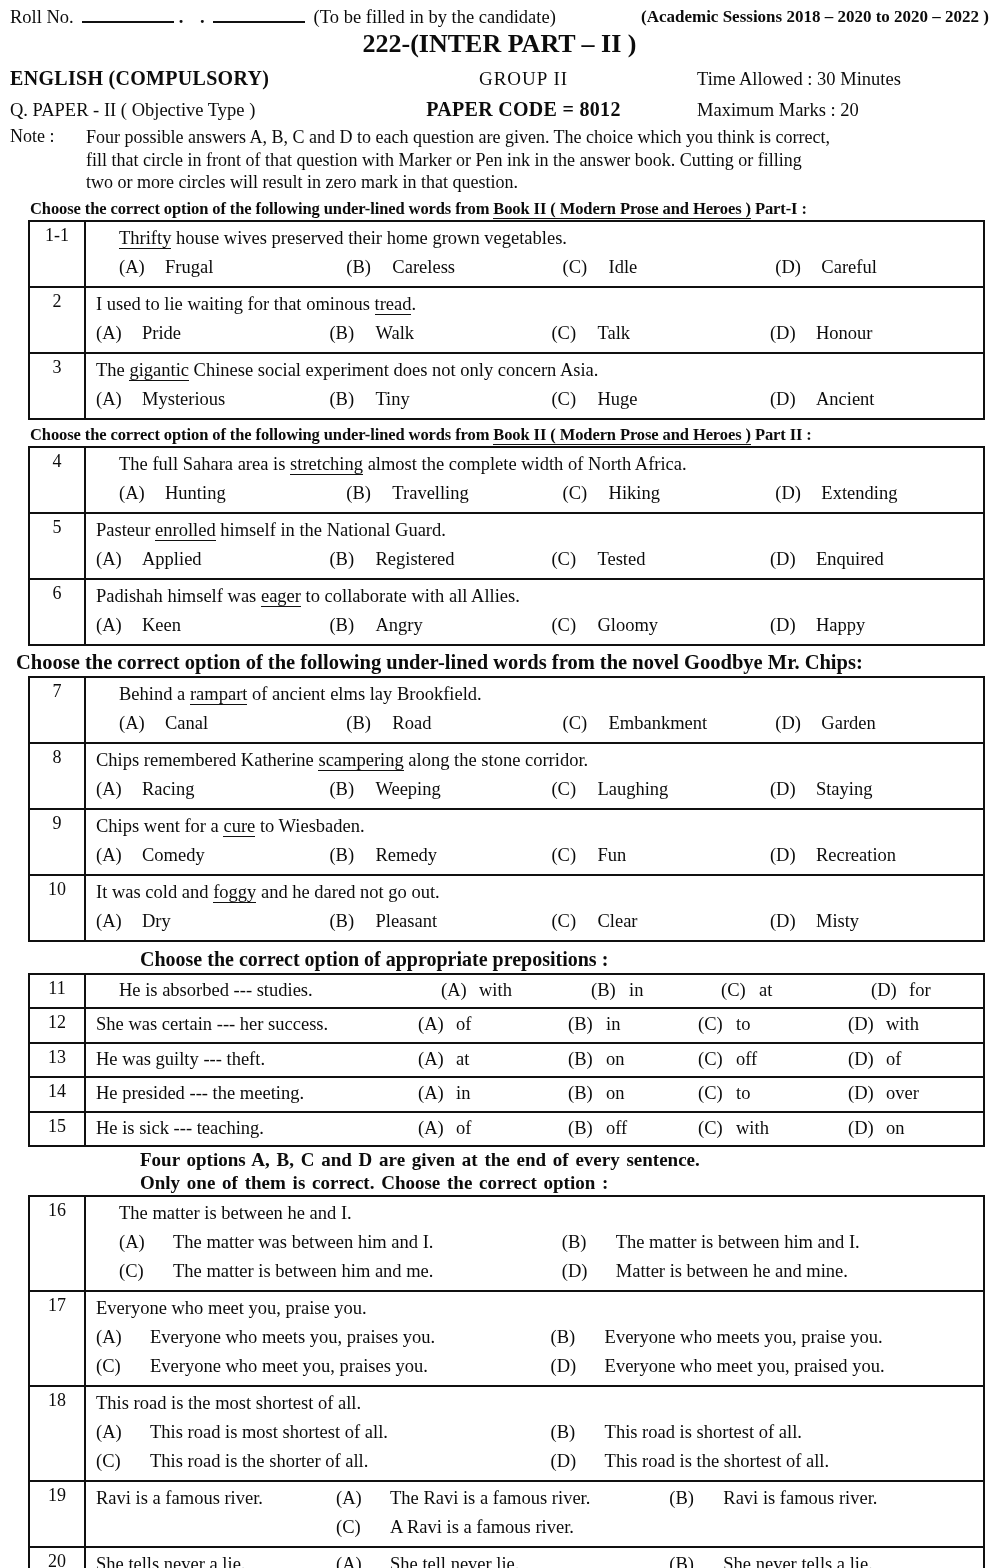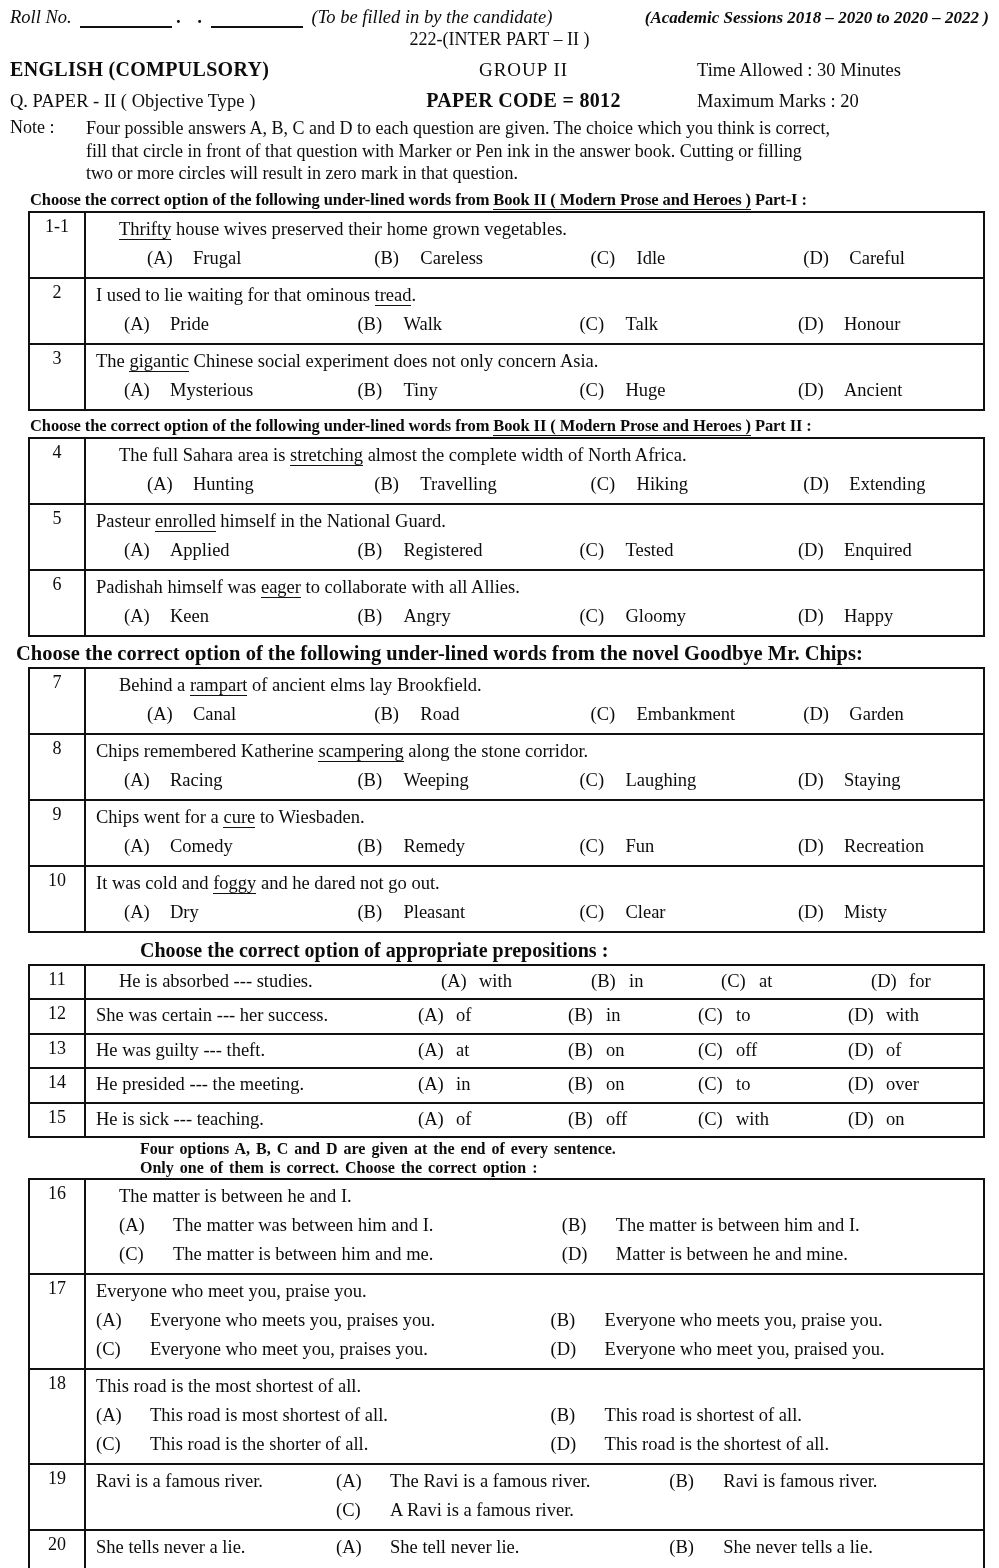--- a/index.html
+++ b/index.html
@@ -5,56 +5,56 @@
   * { margin:0; padding:0; box-sizing:border-box; }
   html, body { background:#ffffff; }
   body {
     width:999px; height:1568px; overflow:hidden;
     font-family:"Liberation Serif", serif;
     font-size:18.5px; color:#0c0c0c;
   }
   .page { padding:7px 10px 0 10px; }
 
   
-  .h1row { display:flex; align-items:flex-end; white-space:nowrap;font-style:italic; }
+  .h1row { display:flex; align-items:flex-start; white-space:nowrap; }
   .blank { display:inline-block; width:92px; border-bottom:2.2px solid #111; height:16px; margin:0 5px 0 8px; }
   .blank.b2 { margin-left:2px; }
   .dots { letter-spacing:6px; font-weight:bold; }
   .cand { margin-left:4px; }
   .sessions { font-weight:bold; margin-left:auto; font-size:17px; }
-  .h2row { text-align:center; font-size:18px; margin-top:1px; }
+  .h2row { text-align:center; font-size:26px; margin-top:1px;font-weight:bold; }
   .h3row { display:grid; grid-template-columns:340px 1fr 292px; align-items:baseline; margin-top:8px; }
   .h3row .mid { text-align:center; }
   .subject, .papercode { font-weight:bold; font-size:20px; letter-spacing:0.3px; }
   .group { font-size:19px; letter-spacing:1px; }
   .note { display:flex; margin-top:5px; font-size:18px; }
   .note-label { flex:0 0 76px; }
   .note-body { flex:1; line-height:22.5px; }
 
   
   .sec-head { font-weight:bold; }
   .sec-head.small { font-size:16.5px; margin:5px 0 1px 20px; letter-spacing:-0.1px; }
   .sec-head.large { font-size:20.5px; margin:5px 0 2px 6px; }
   .sec-head.large-left { font-size:20px; margin:6px 0 2px 130px; }
-  .instr { font-weight:bold; font-size:16px; margin:1px 0 1px 130px; word-spacing:2px; }
+  .instr { font-weight:bold; font-size:19px; margin:1px 0 1px 130px; word-spacing:2px; }
   .u { border-bottom:1.6px solid #111; padding-bottom:0.5px; }
 
   
   .qtable { border:2.5px solid #101010; margin:1px 4px 2px 18px; }
   .qrow { display:flex; border-top:2px solid #101010; }
   .qrow:first-child { border-top:none;gap:23px; }
   .qno { flex:0 0 56px; border-right:2px solid #101010; text-align:center; padding-top:3px; font-size:18px; }
   .qbody { flex:1; padding:2px 6px 4px 10px; }
 
   .stem { line-height:29px; }
   .oletter { display:inline-block; min-width:34px; margin-right:12px; }
 
   .optrow4 { display:flex; line-height:29px; }
   .opt { white-space:nowrap; overflow:hidden; }
-  .opt.w4:nth-child(1) { flex:0 0 26.5%;margin-left:28px; }
+  .opt.w4:nth-child(1) { flex:0 0 26.5%; }
   .opt.w4:nth-child(2) { flex:0 0 25.2%; }
   .opt.w4:nth-child(3) { flex:0 0 24.8%; }
   .opt.w4:nth-child(4) { flex:1; }
 
   .inlinerow { display:flex; line-height:26.5px; }
   .istem { flex:0 0 322px; }
   .opt.wi .oletter { min-width:30px; margin-right:8px; }
   .opt.wi:nth-child(2) { flex:0 0 150px; }
   .opt.wi:nth-child(3) { flex:0 0 130px; }
   .opt.wi:nth-child(4) { flex:0 0 150px; }

